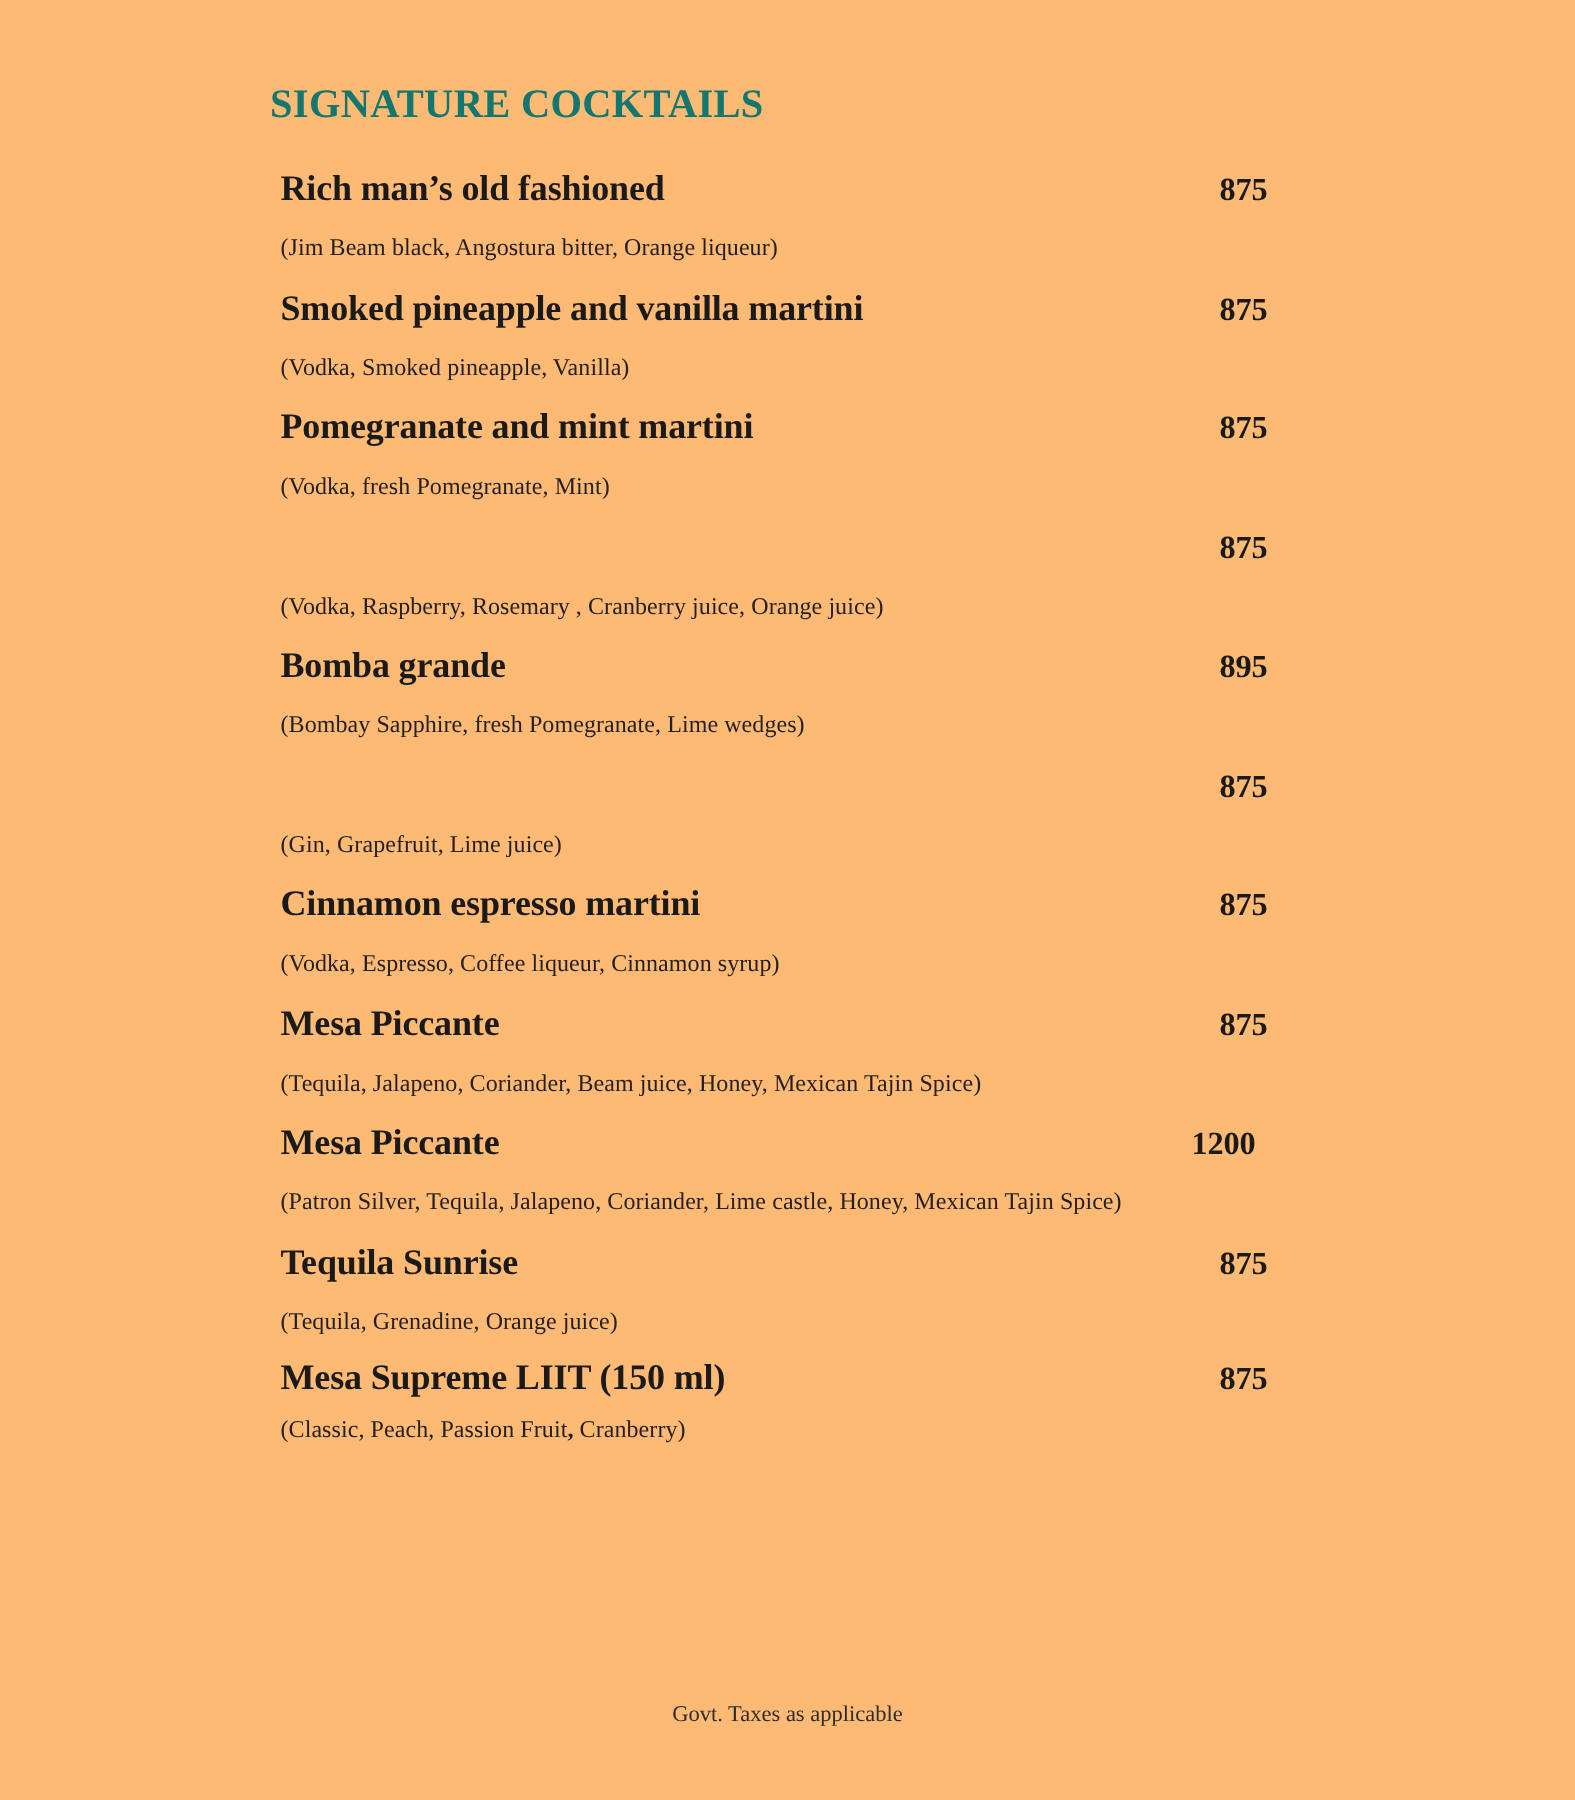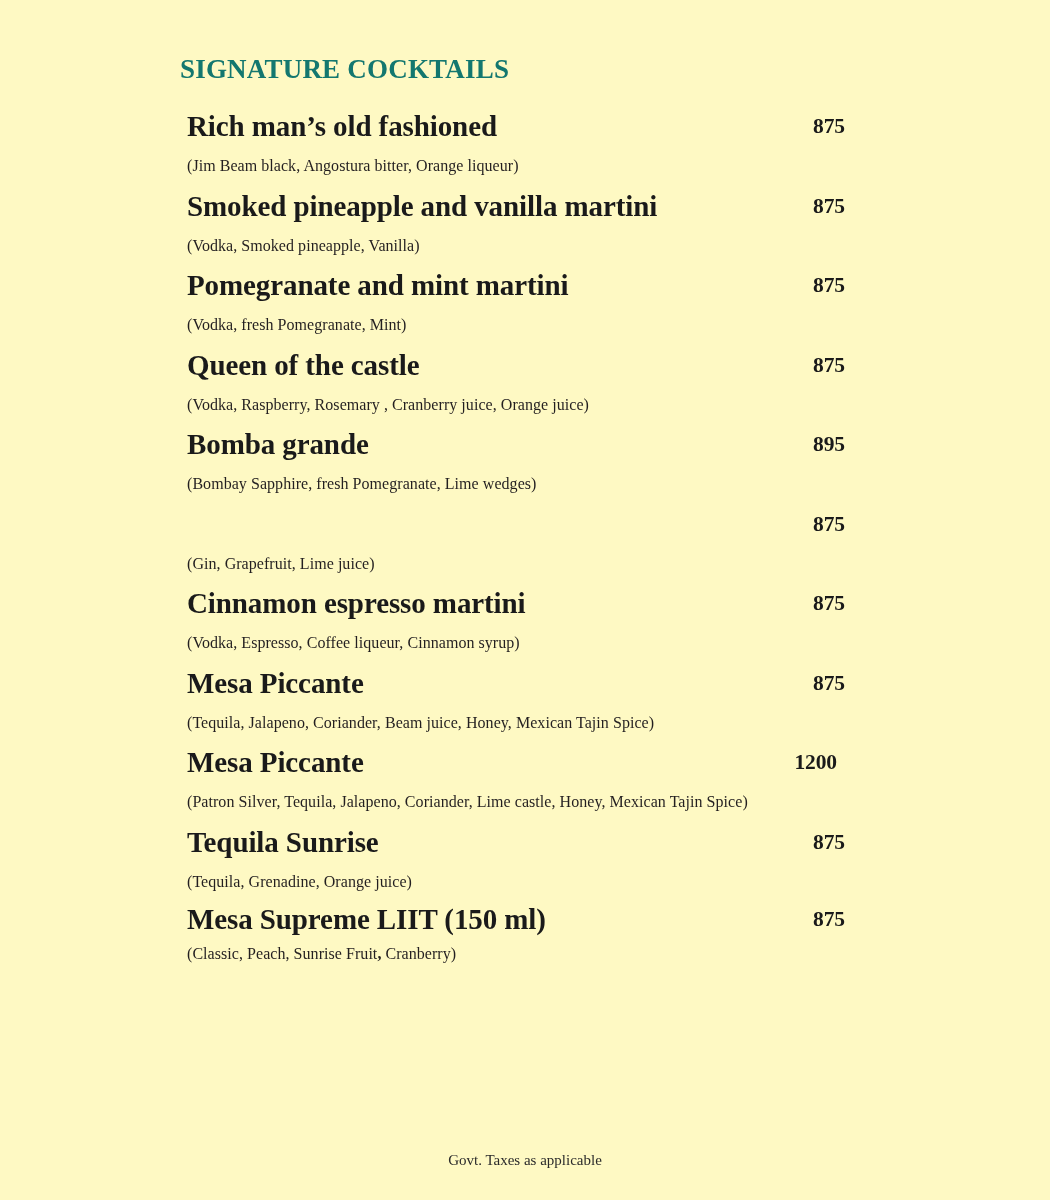--- a/index.html
+++ b/index.html
@@ -14,21 +14,21 @@
     position: relative;
     overflow: hidden;
     font-family: "Liberation Serif", "DejaVu Serif", serif;
     color: #231f20;
     -webkit-font-smoothing: antialiased;
   }
 
   .page {
     position: absolute;
     inset: 0;
-    background: #fef9c3;
+    background: #fdba74;
   }
 
   .section-title {
     position: absolute;
     left: 180px;
     top: 54px;
     font-size: 27px;
     font-weight: bold;
     letter-spacing: 0.2px;
     color: #13776f;
@@ -52,21 +52,21 @@
     position: relative;
     display: block;
     height: 40px;
     width: 100%;
   }
 
   .item-name {
     position: absolute;
     left: 0;
     top: 0;
-    font-size: 29px;
+    font-size: 24px;
     font-weight: bold;
     line-height: 40px;
     color: #1a1a1a;
     letter-spacing: -0.1px;
     white-space: nowrap;
   }
 
   .item-price {
     position: absolute;
     top: 0;
@@ -107,21 +107,20 @@
   .footer-note {
     position: absolute;
     left: 0;
     right: 0;
     top: 1133px;
     text-align: center;
     font-size: 15px;
     line-height: 20px;
     color: #2b2b2b;
     font-family: "Liberation Serif", "DejaVu Serif", serif;
-    margin-top: 17px;
   }
 </style>
 </head>
 <body>
 
 <div class="page">
 
   <div class="section-title">SIGNATURE COCKTAILS</div>
 
   <div class="menu-list">
@@ -145,21 +144,20 @@
     <div class="menu-item">
       <div class="item-head">
         <span class="item-name">Pomegranate and mint martini</span>
         <span class="item-price p-875">875</span>
       </div>
       <div class="item-desc">(Vodka, fresh Pomegranate, Mint)</div>
     </div>
 
     <div class="menu-item">
       <div class="item-head">
-        <span class="item-name">Queen of the castle</span>
         <span class="item-price p-875">875</span>
       </div>
       <div class="item-desc wide">(Vodka, Raspberry, Rosemary , Cranberry juice, Orange juice)</div>
     </div>
 
     <div class="menu-item">
       <div class="item-head">
         <span class="item-name">Bomba grande</span>
         <span class="item-price p-895">895</span>
       </div>
@@ -203,20 +201,20 @@
         <span class="item-price p-875">875</span>
       </div>
       <div class="item-desc">(Tequila, Grenadine, Orange juice)</div>
     </div>
 
     <div class="menu-item tight">
       <div class="item-head">
         <span class="item-name">Mesa Supreme LIIT (150 ml)</span>
         <span class="item-price p-875">875</span>
       </div>
-      <div class="item-desc"><span>(Classic, Peach, Sunrise Fruit</span><span class="bold-comma">,</span><span> Cranberry)</span></div>
+      <div class="item-desc"><span>(Classic, Peach, Passion Fruit</span><span class="bold-comma">,</span><span> Cranberry)</span></div>
     </div>
 
   </div>
 
   <div class="footer-note">Govt. Taxes as applicable</div>
 
 </div>
 
 </body></html>

